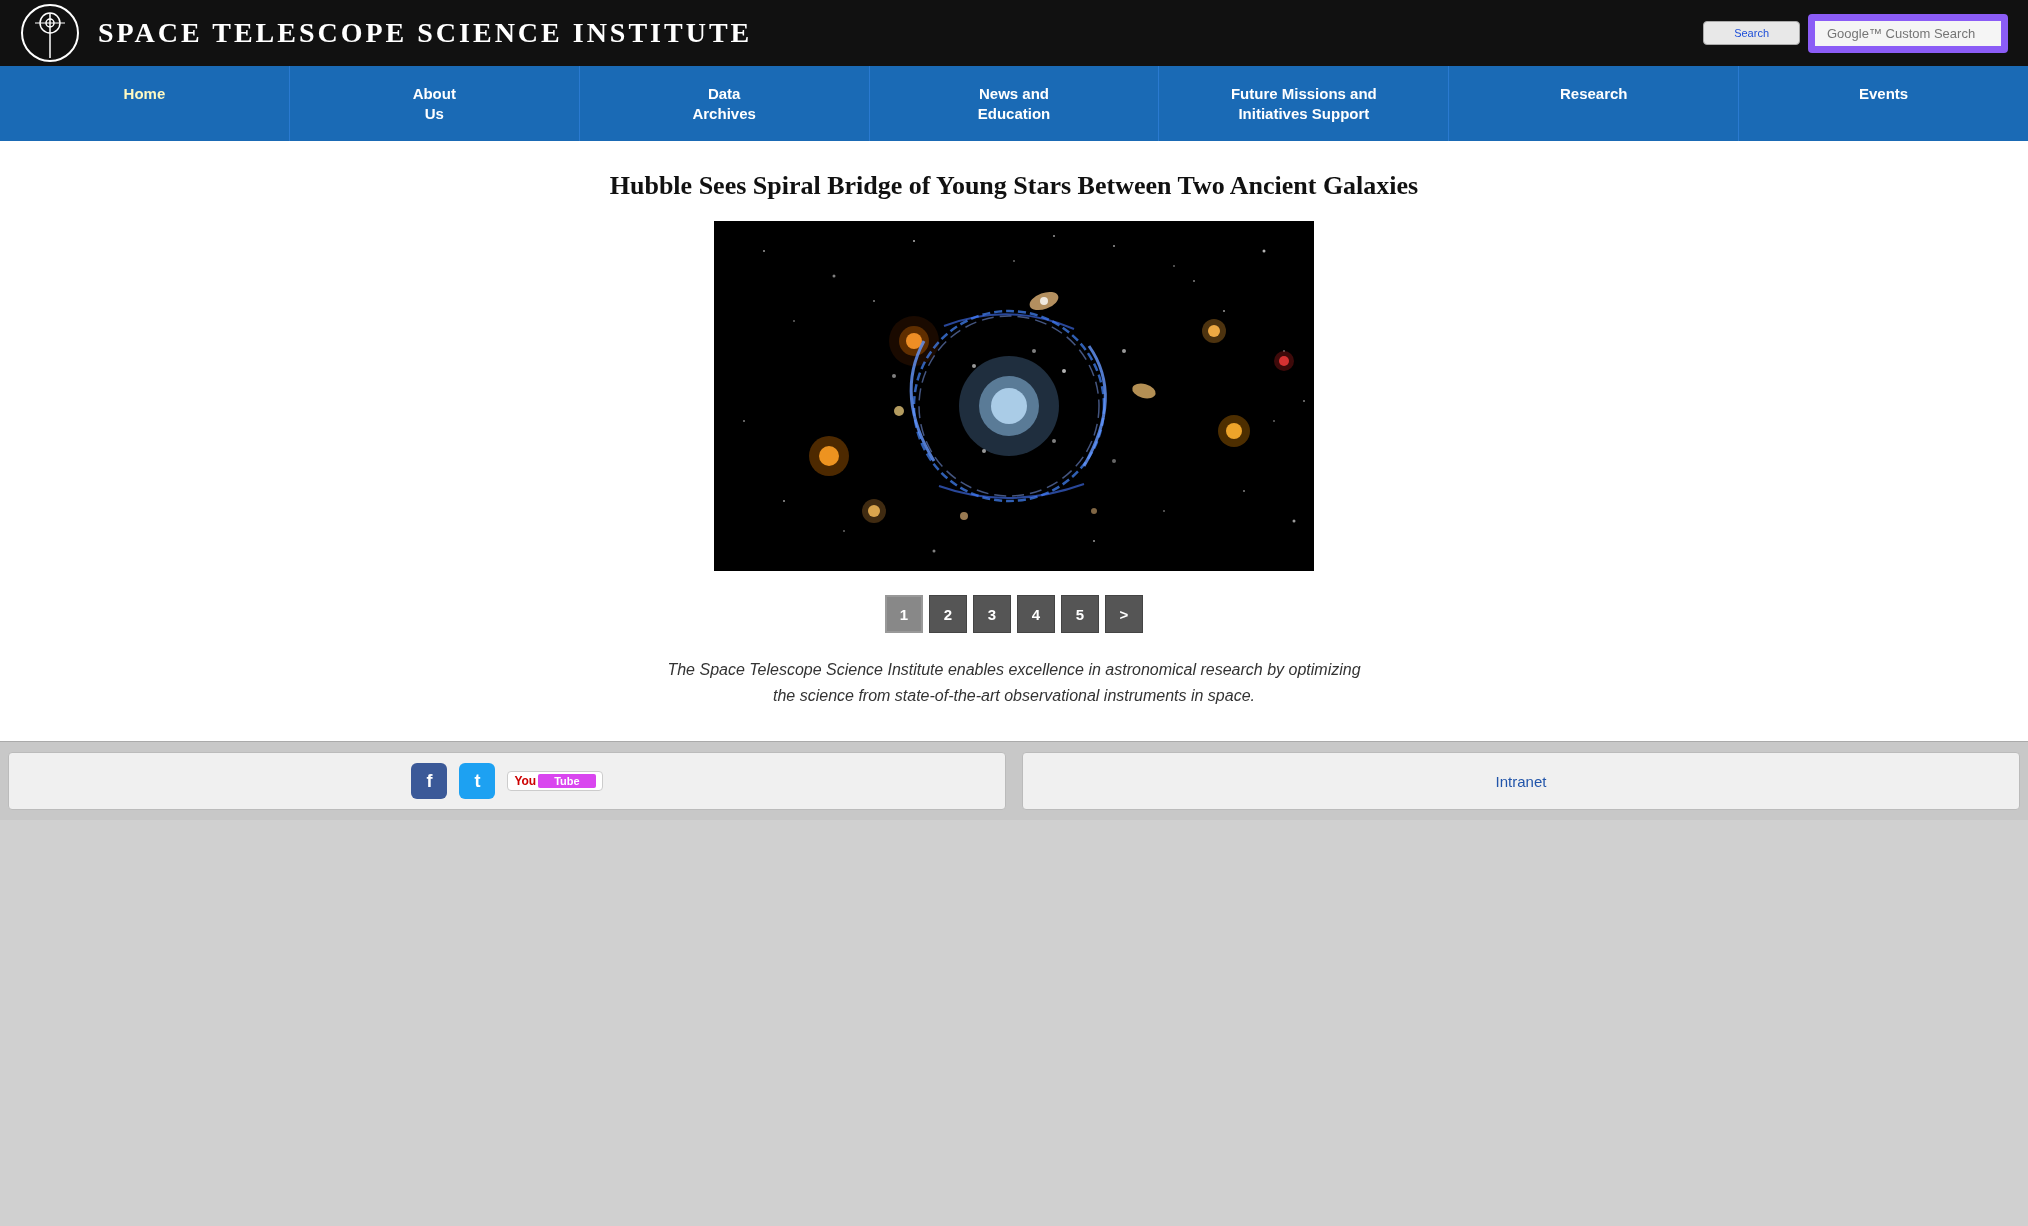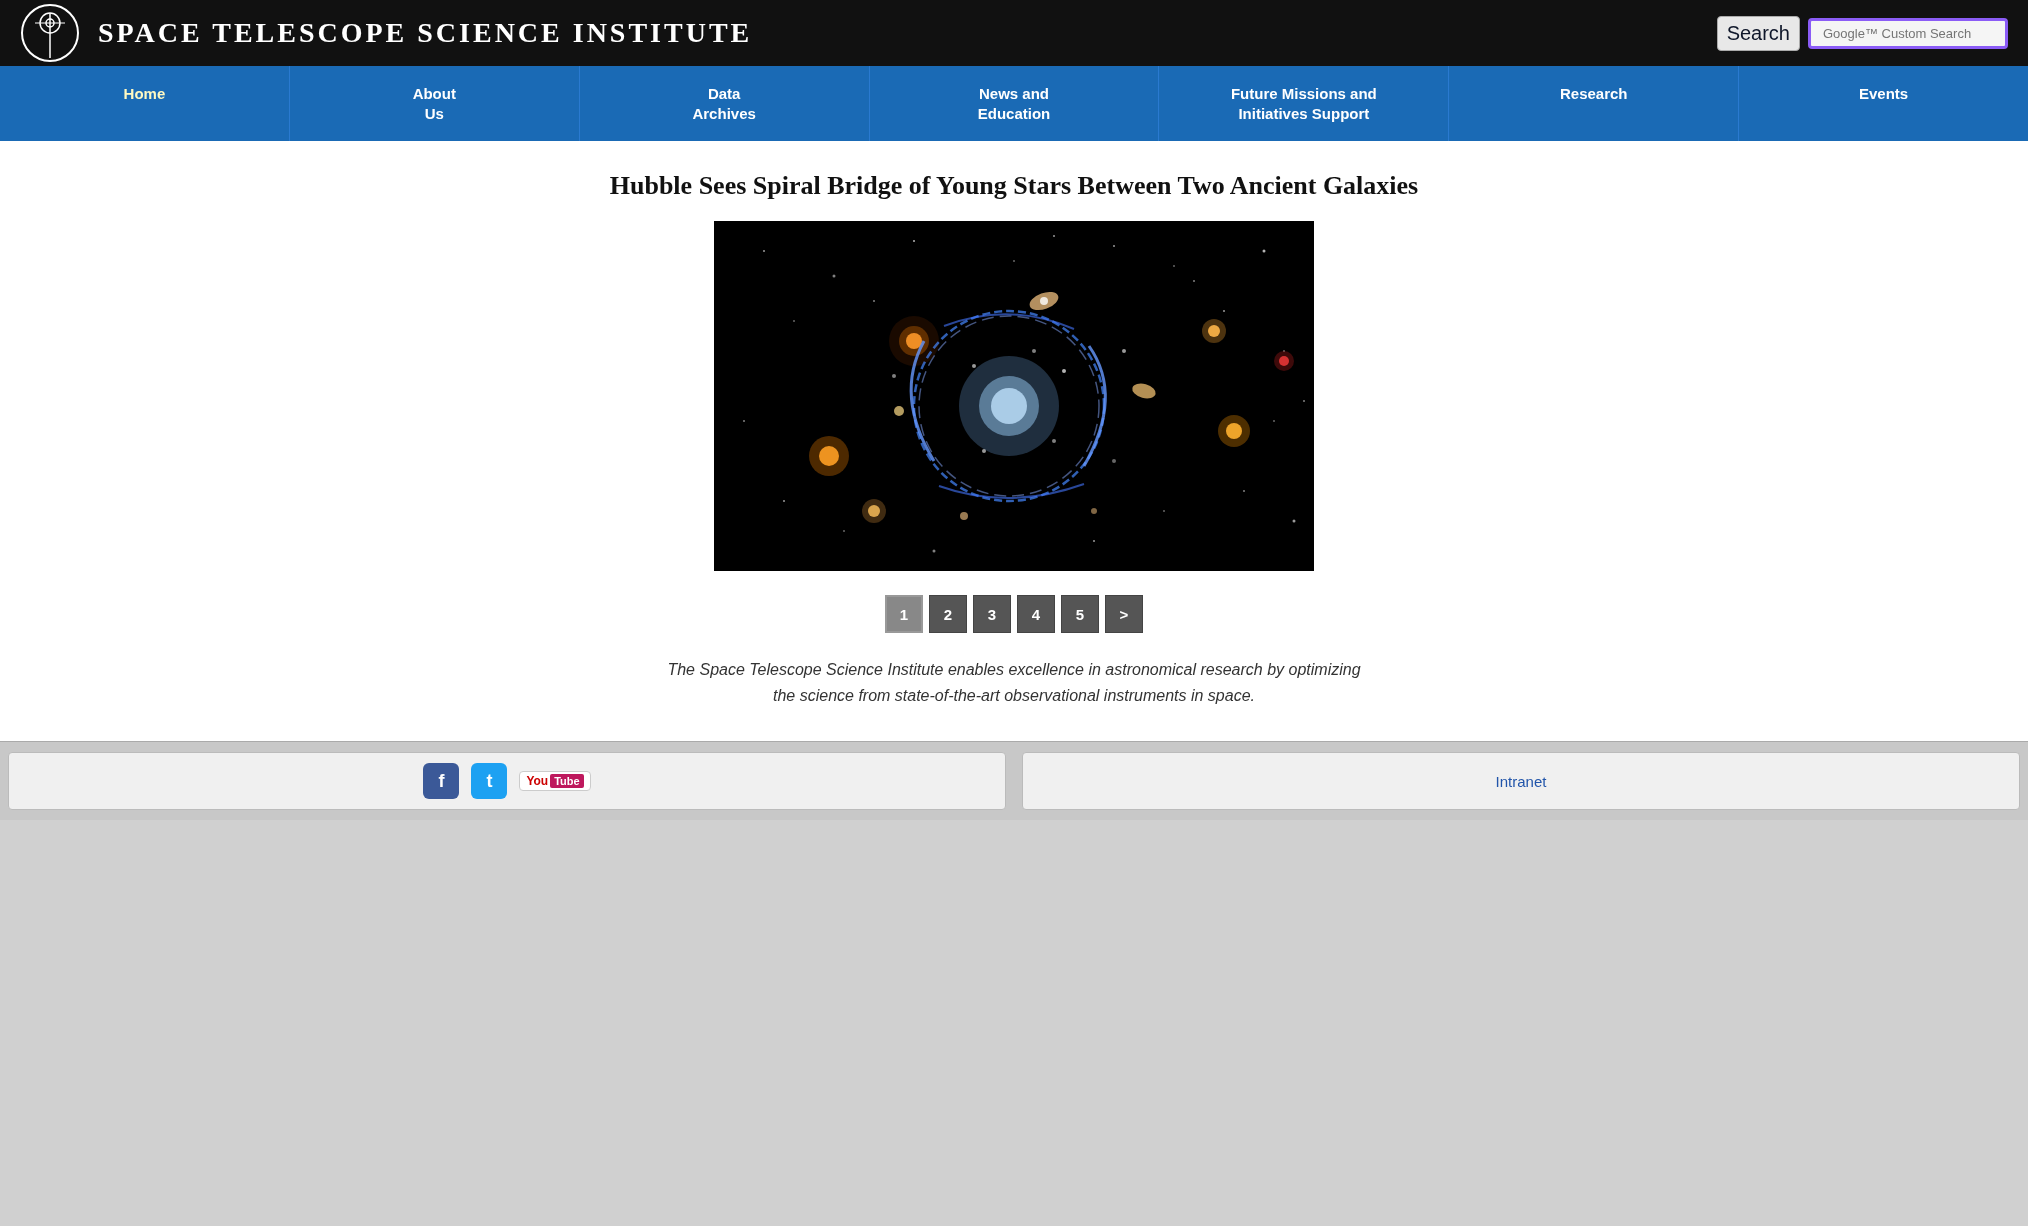--- a/index.html
+++ b/index.html
@@ -32,28 +32,28 @@
     }
     #search-area {
       display: flex;
       align-items: center;
       gap: 8px;
     }
     #search-button {
       background: #e8e8e8;
       border: 1px solid #aaa;
       border-radius: 4px;
-      padding: 5px 9px;
-      font-size: 20px;
-      cursor: pointer;
-      color: #0f172a;
+      padding: 5px 30px;
+      font-size: 11px;
+      cursor: pointer;
+      color: #1d4ed8;
     }
     #search-input {
       background: #f5f5f5;
-      border: 3px solid #8b5cf6;
+      border: 7px solid #8b5cf6;
       border-radius: 4px;
       padding: 5px 12px;
       font-size: 13px;
       width: 200px;
       color: #999;
     }
 
     
     #nav {
       background: #1a6ab5;
@@ -208,21 +208,21 @@
       border-radius: 4px;
       padding: 2px 6px;
     }
     .youtube-inner {
       display: flex;
       align-items: center;
       gap: 2px;
       justify-content: flex-end;
     }
     .yt-you { color: #cc0000; font-size: 12px; font-weight: bold; }
-    .yt-tube { background: #be185d; color: #fff; font-size: 11px; font-weight: bold; padding: 1px 4px; border-radius: 2px; }
+    .yt-tube { background: #d946ef; color: #fff; font-size: 11px; font-weight: bold; padding: 1px 16px; border-radius: 2px; }
 
     
     #galaxy-svg {
       width: 100%;
       height: 100%;
     }
   </style>
 </head>
 <body>
 

